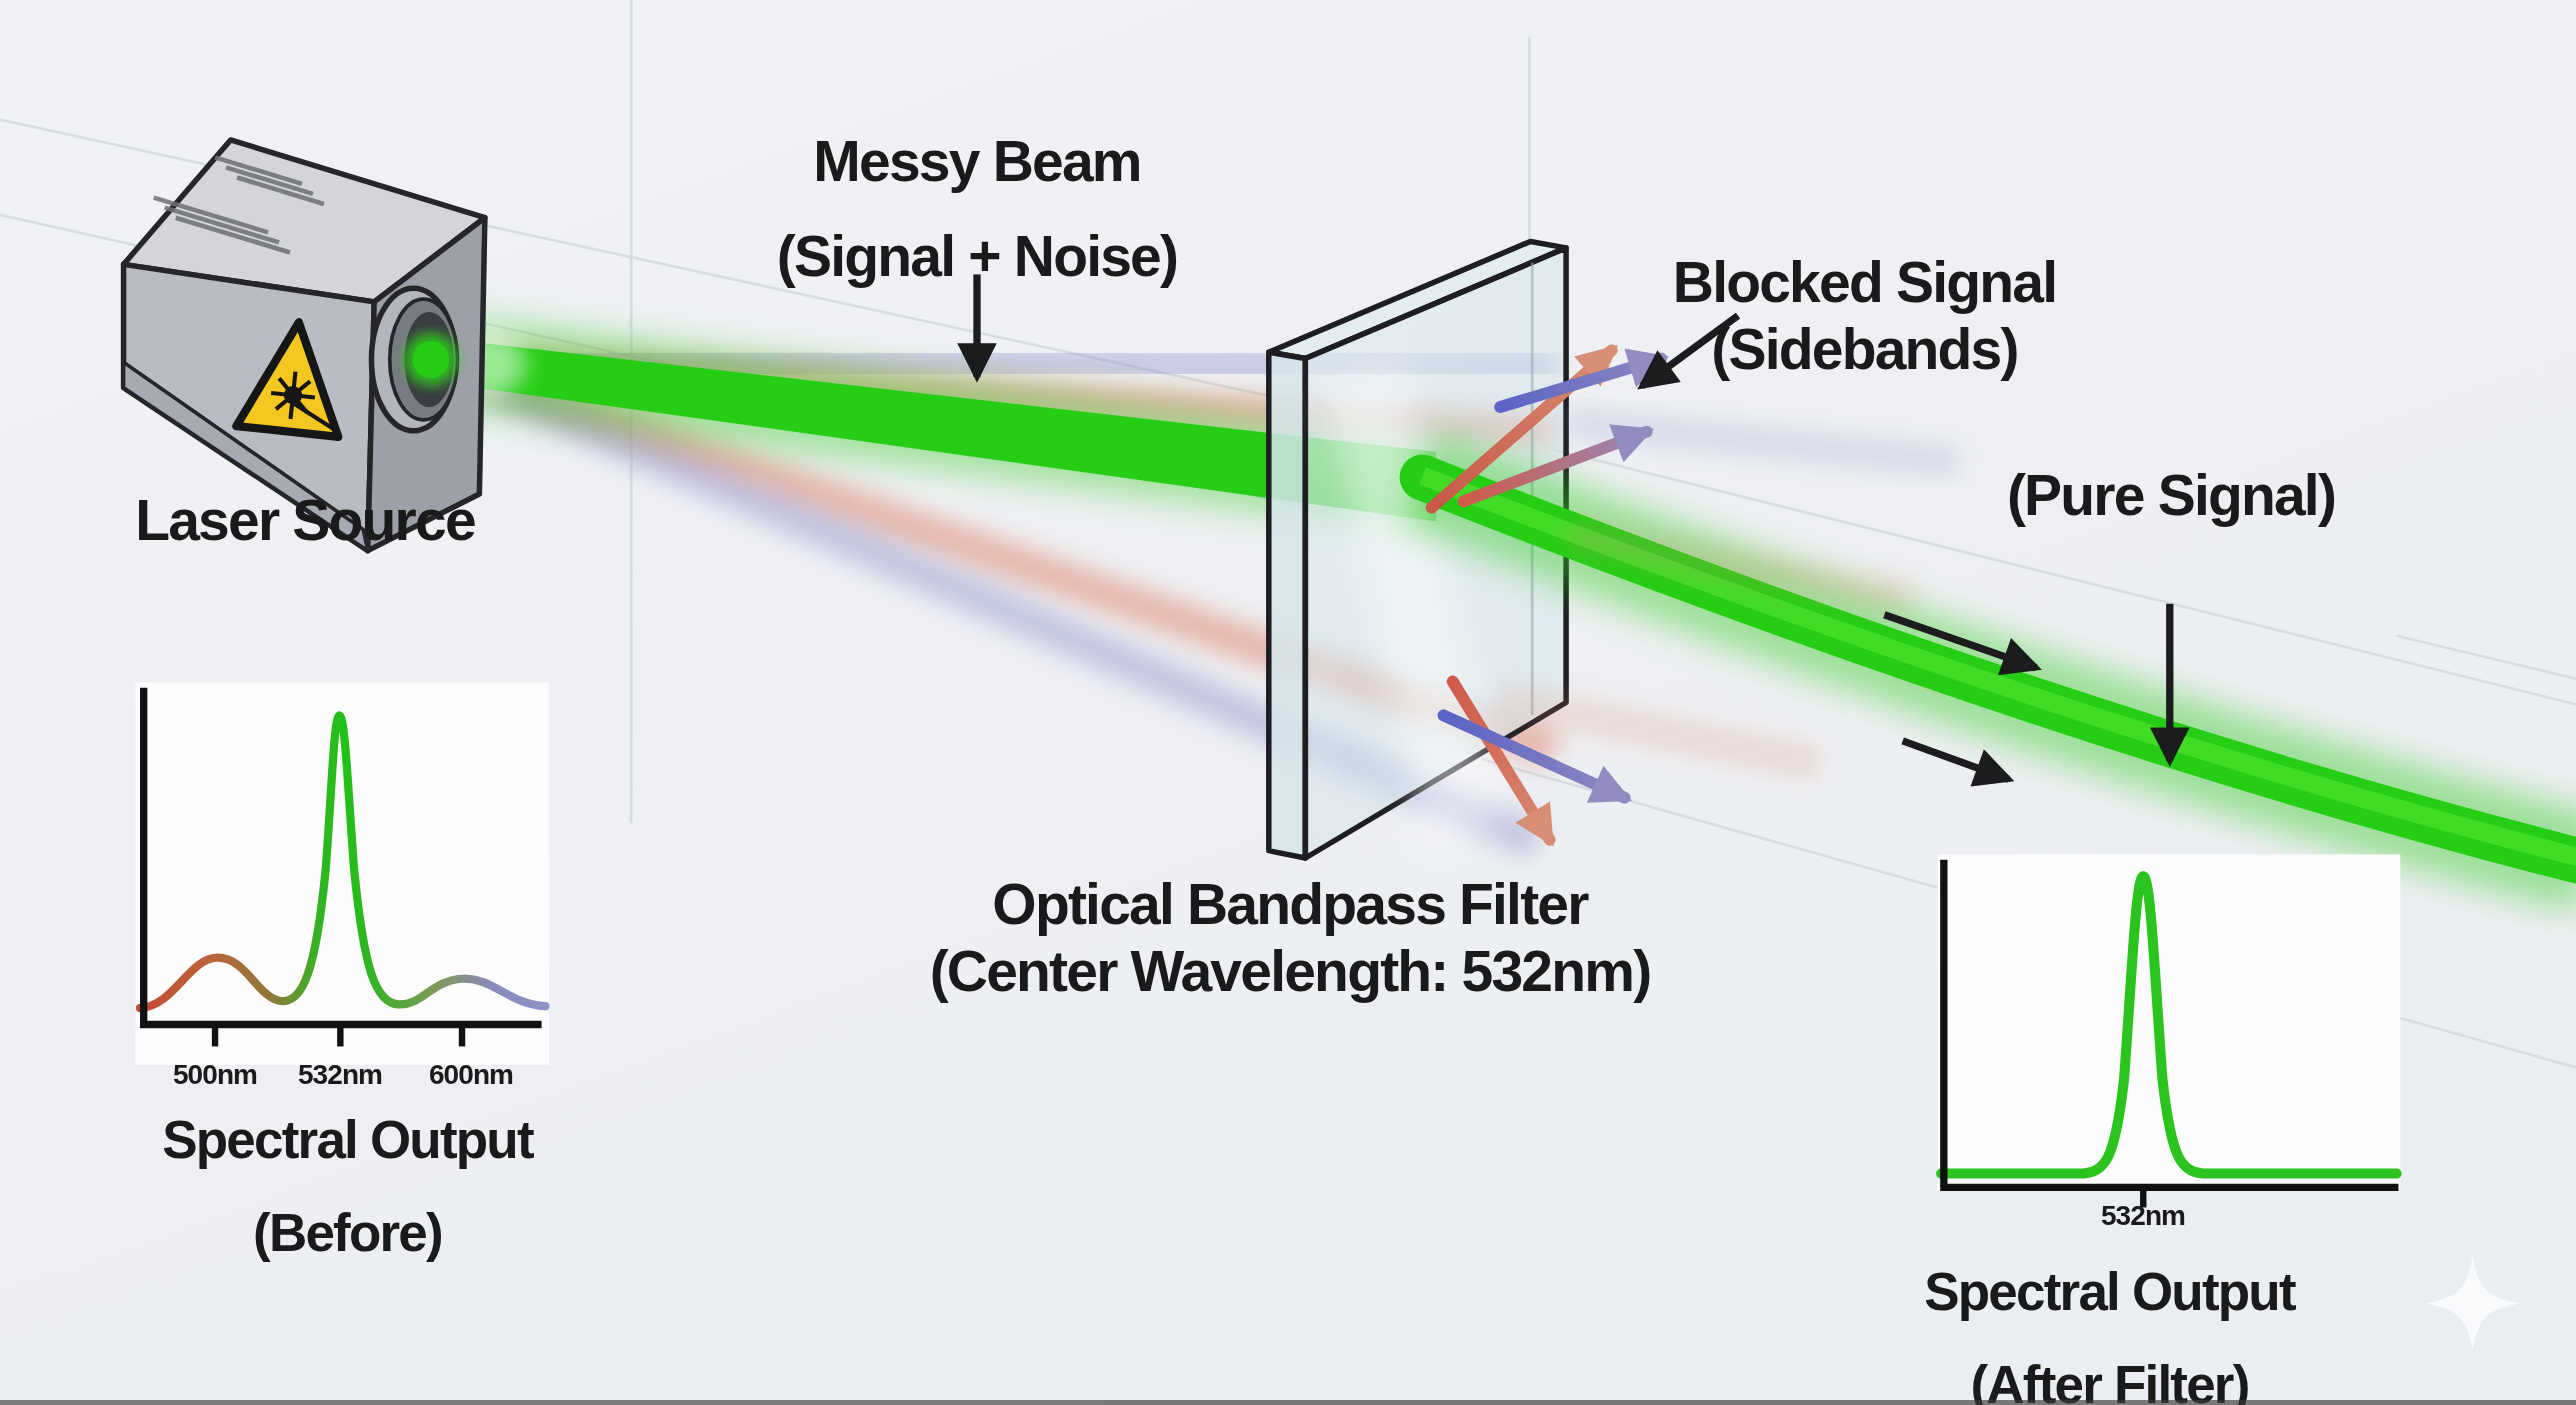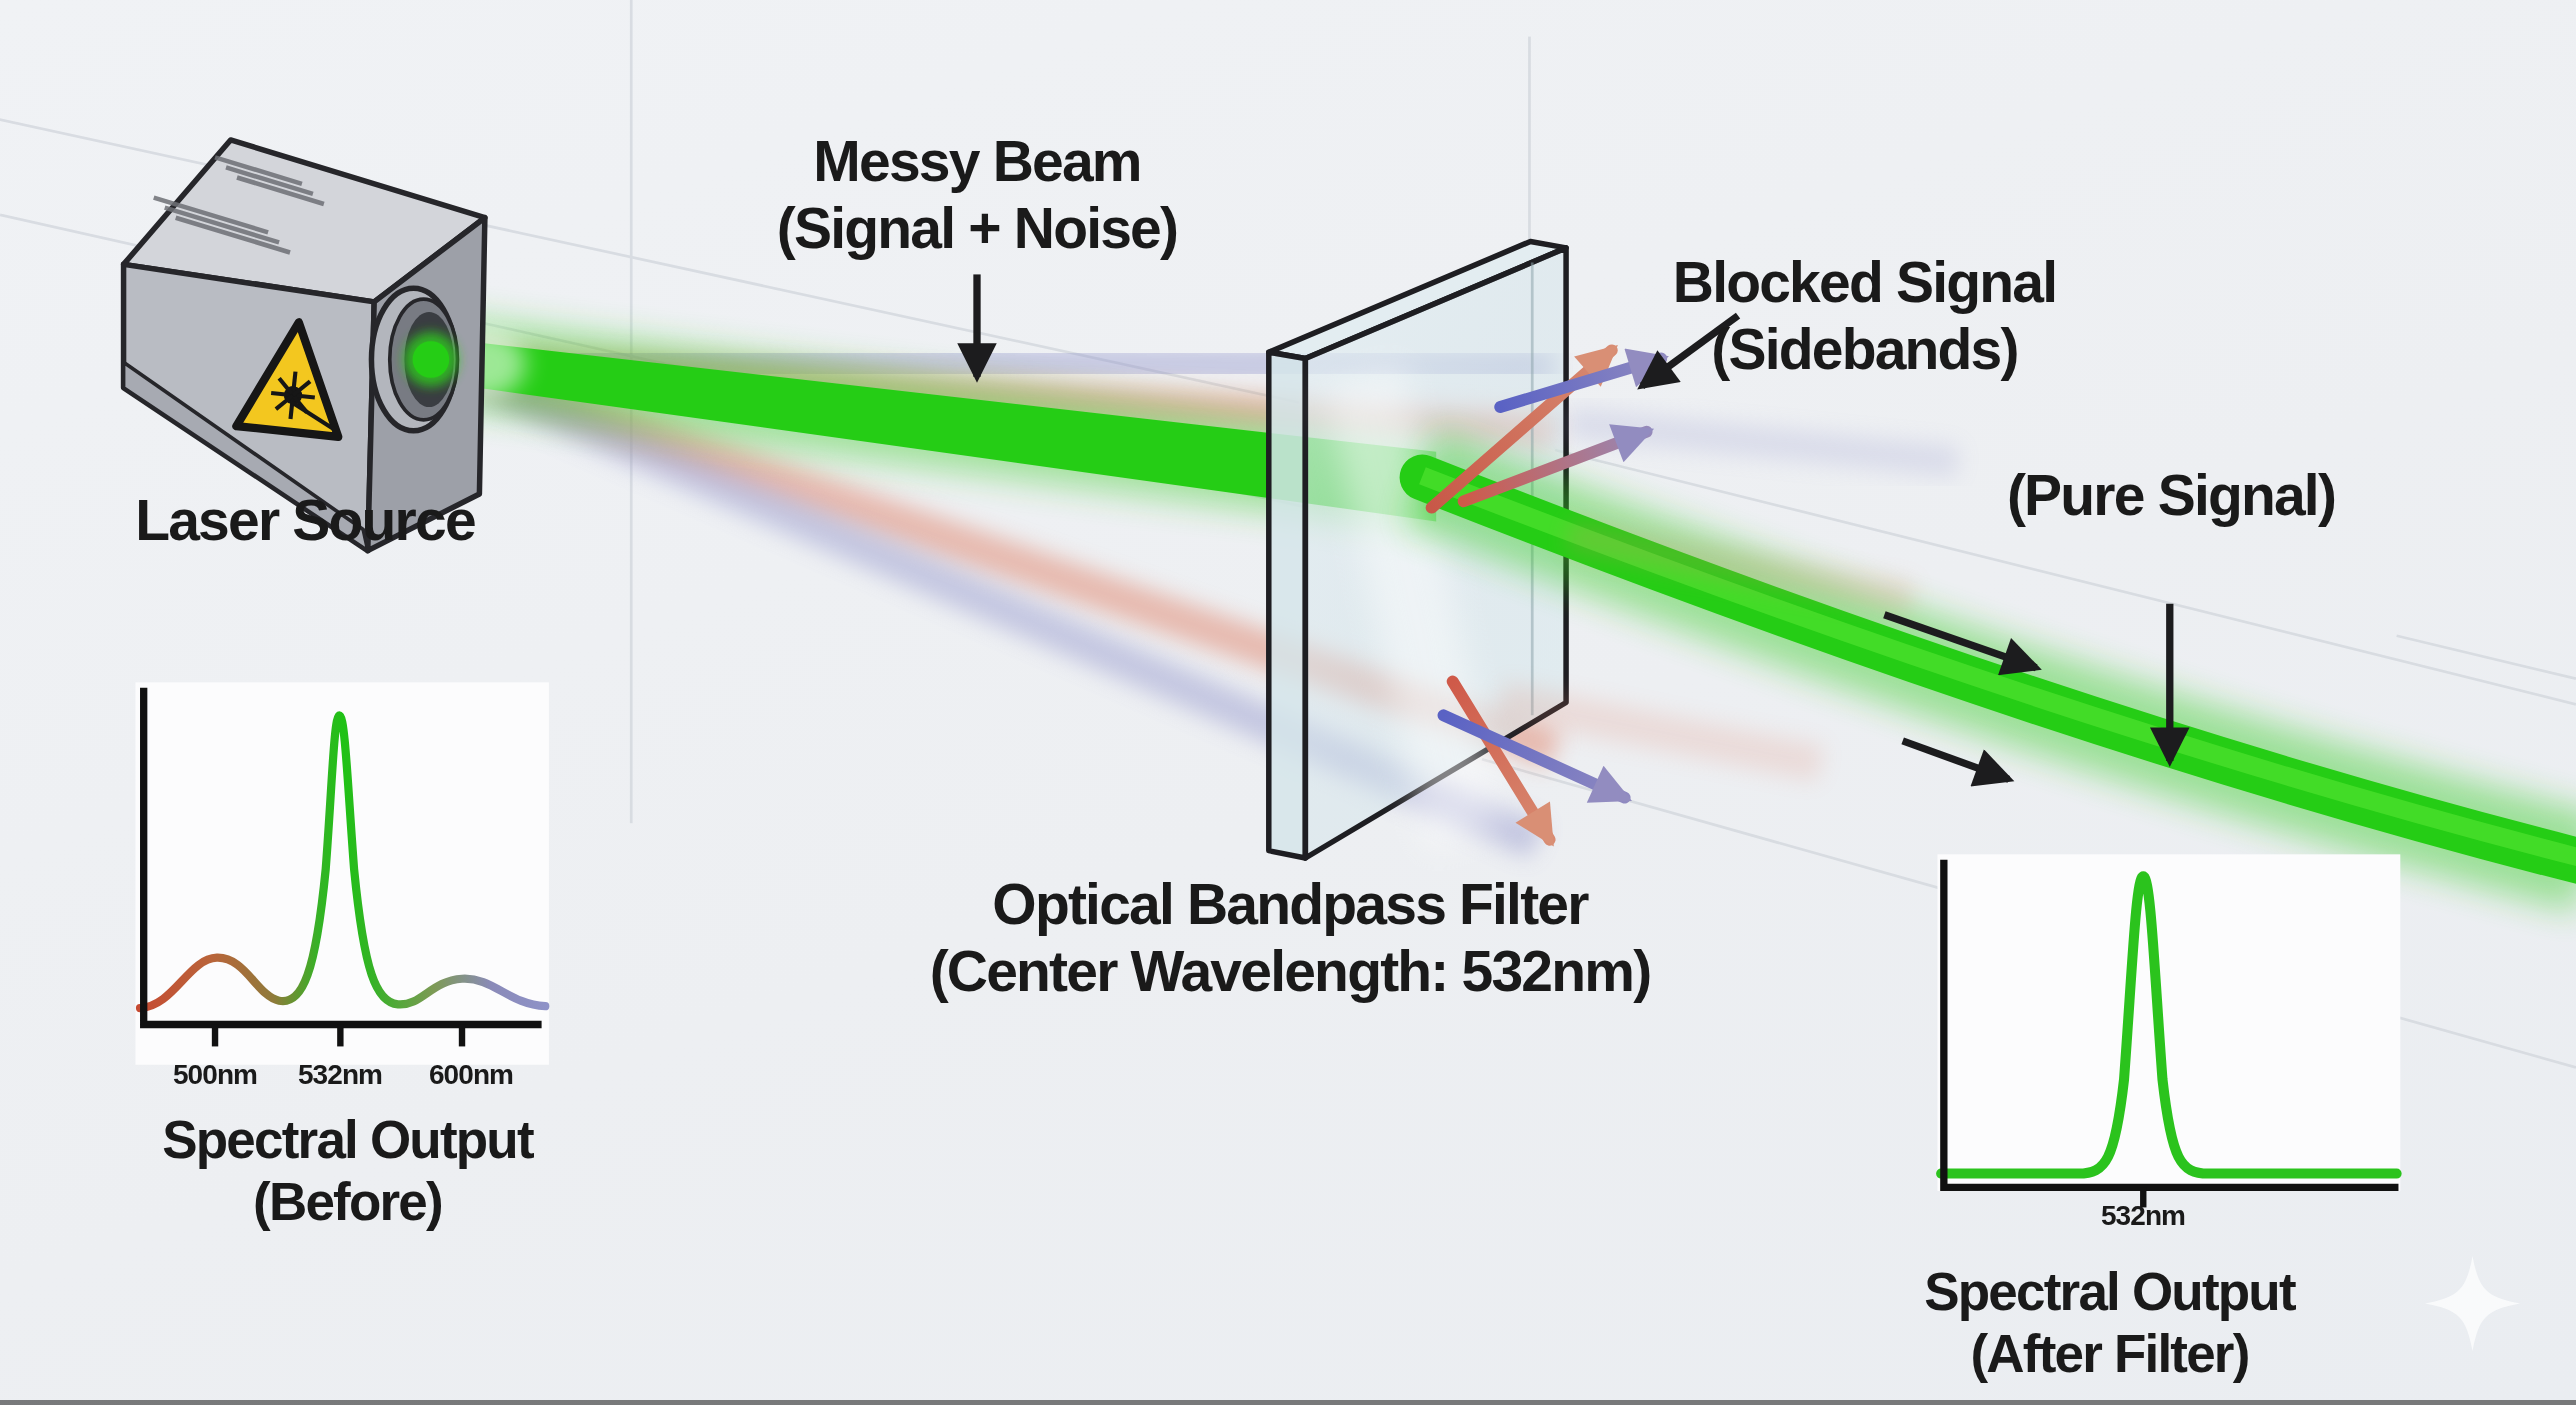--- a/index.html
+++ b/index.html
@@ -3,21 +3,21 @@
 <meta charset="utf-8">
 <style>
   html,body{margin:0;padding:0;background:#eef0f3;}
   #stage{position:relative;width:2576px;height:1405px;overflow:hidden;
          background:linear-gradient(160deg,#f0f2f5 0%,#edeff2 55%,#eaedf1 100%);
          font-family:"Liberation Sans","DejaVu Sans",sans-serif;}
   svg{position:absolute;left:0;top:0;}
   .lbl{position:absolute;color:#1a1a1a;font-weight:700;text-align:center;
        letter-spacing:-1.8px;line-height:1.17;white-space:nowrap;}
   .lbl-main{font-size:57px;}
-  .lbl-caption{font-size:53px;}
+  .lbl-caption{font-size:53px;gap:31px;}
   .lbl-tick{font-size:28px;letter-spacing:-0.9px;}
   .center-col{display:flex;flex-direction:column;align-items:center;}
   #bottom-strip{position:absolute;left:0;bottom:0;width:100%;height:4.6px;background:#3a3a3a;opacity:.65;}
 </style>
 </head>
 <body>
 
 <div id="stage">
 
 <svg width="2576" height="1405" viewBox="0 0 2816 1536">
@@ -182,21 +182,21 @@
   <g>
     <rect x="2118" y="934" width="506" height="368" fill="#fcfcfd"></rect>
     <path fill="none" stroke="#2bc31d" stroke-width="11" stroke-linecap="round" d="M2122,1283 L2272,1283 C2302,1283 2312,1268 2322,1180 C2331,1058 2335,958 2343,958 C2351,958 2355,1058 2364,1180 C2374,1268 2384,1283 2414,1283 L2620,1283"></path>
     <path d="M2125,940 L2125,1298 L2622,1298" fill="none" stroke="#111111" stroke-width="8"></path>
     <line x1="2343" y1="1298" x2="2343" y2="1320" stroke="#111111" stroke-width="7"></line>
   </g>
 
   <path transform="translate(2703,1425)" d="M0,-52 C7,-15 15,-7 52,0 C15,7 7,15 0,52 C-7,15 -15,7 -52,0 C-15,-7 -7,-15 0,-52 Z" fill="#fafbfc" opacity="0.92"></path>
 </svg>
 
-<div class="lbl lbl-main center-col" style="left:657px;top:128px;width:640px;">
+<div class="lbl lbl-main center-col" style="left:657px;top:128px;width:640px;gap:28px;">
   <div>Messy Beam</div>
   <div>(Signal + Noise)</div>
 </div>
 
 <div class="lbl lbl-main center-col" style="left:1590px;top:249px;width:549px;">
   <div>Blocked Signal</div>
   <div>(Sidebands)</div>
 </div>
 
 <div class="lbl lbl-main center-col" style="left:1851px;top:462px;width:640px;">

